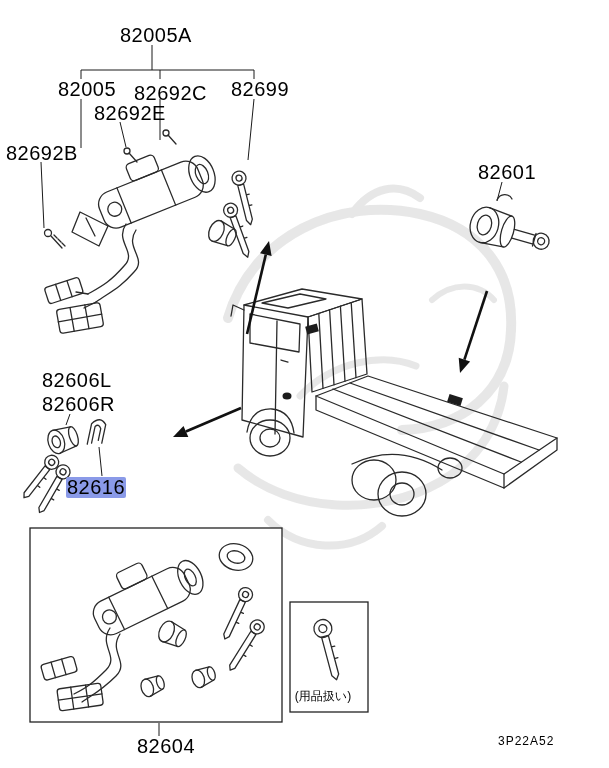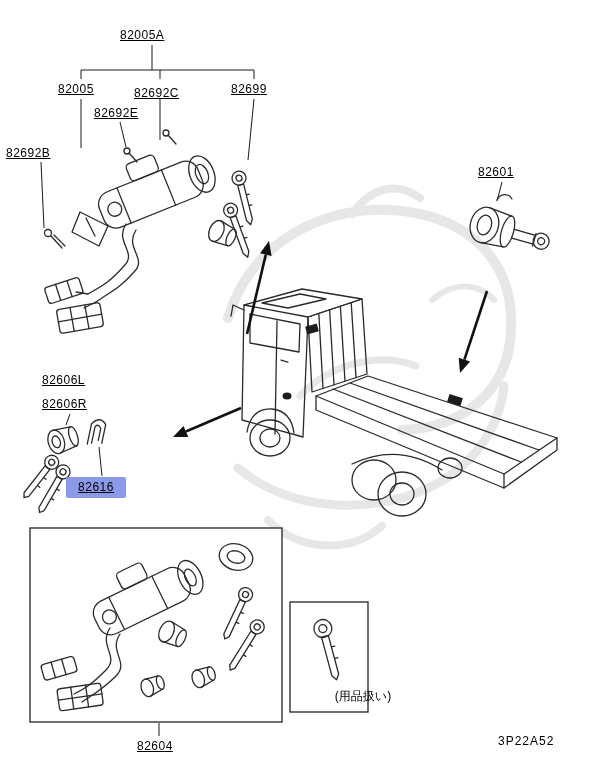--- a/index.html
+++ b/index.html
@@ -3,30 +3,30 @@
 <meta charset="utf-8">
 <style>
   * { margin:0; padding:0; box-sizing:border-box; }
   html,body { background:#ffffff; }
   .stage {
     position:relative; width:609px; height:768px; background:#fff;
     font-family:"Liberation Sans", sans-serif; overflow:hidden;
   }
   .stage svg { position:absolute; left:0; top:0; }
   .lbl {
-    position:absolute; font-size:12px; letter-spacing:.5px; color:#000;
-    white-space:nowrap; line-height:19px;text-decoration:underline;
+    position:absolute; font-size:20px; letter-spacing:.5px; color:#000;
+    white-space:nowrap; line-height:19px;
   }
   .lbl-hl {
     left:66px; top:477px; width:60px; height:21px; line-height:21px;
     text-align:center; border-radius:2px;
   }
   .note {
     position:absolute; left:291px; top:688px; width:64px; text-align:center;
-    font-size:12px; color:#000;margin-left:40px;
+    font-size:12px; color:#000;
   }
   .code {
     position:absolute; left:498px; top:734px; font-size:12px; font-weight:normal;
     letter-spacing:1px; color:#000;
   }
   .ln   { stroke:#1a1a1a; stroke-width:1;   fill:none; }
   .pt   { stroke:#2a2a2a; stroke-width:1.3; fill:none; stroke-linecap:round; stroke-linejoin:round; }
   .bx   { stroke:#222;    stroke-width:1.3; fill:#fff; }
   .fillp{ fill:#1c1c1c; stroke:none; }
   .arr  { stroke:#111; stroke-width:2.6; fill:none; }

